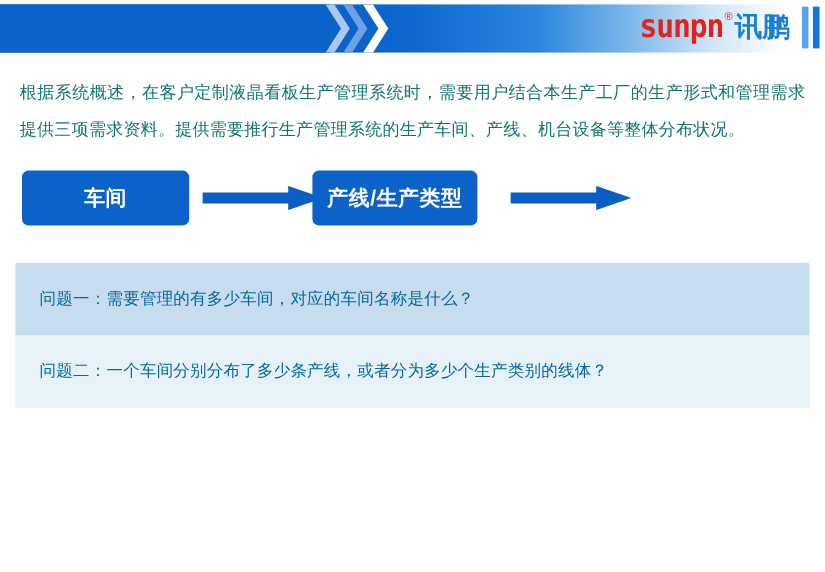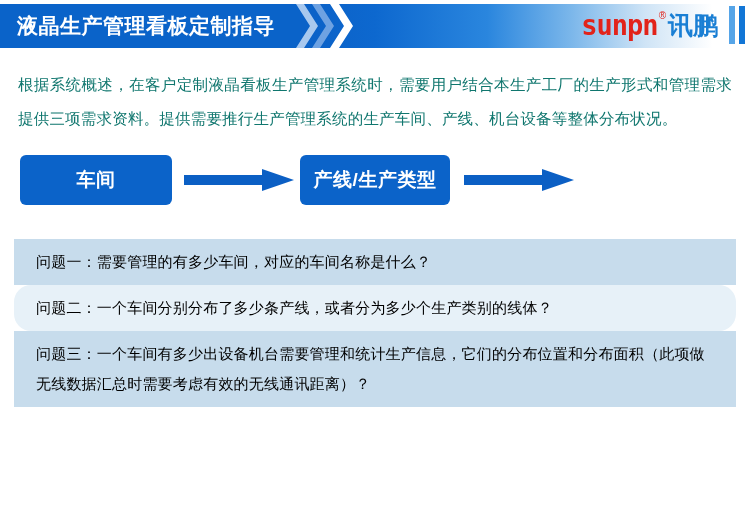--- a/index.html
+++ b/index.html
@@ -145,58 +145,57 @@
     color: #ffffff;
     font-size: 19px;
     font-weight: bold;
     display: flex;
     align-items: center;
     justify-content: center;
     letter-spacing: 0.5px;
     white-space: nowrap;
   }
   .flow-box.b1 { left: 20px;  width: 152px; }
-  .flow-box.b2 { left: 300px; width: 150px; }
+  .flow-box.b2 { left: 284px; width: 150px; }
   .flow-box.b3 { left: 580px; width: 150px; }
 
   .flow-arrow {
     position: absolute;
     top: 14px;
     width: 110px;
     height: 22px;
   }
   .flow-arrow.a1 { left: 184px; }
   .flow-arrow.a2 { left: 464px; }
   .flow-arrow svg { display: block; }
 
   
   .qlist {
     margin: 22px 14px 0 14px;
     width: 722px;
   }
   .qrow {
     box-sizing: border-box;
-    padding: 8px 22px;
-    color: #000000;
+    padding: 18px 22px;
+    color: #0369a1;
     font-size: 15px;
     line-height: 30px;
     letter-spacing: 0.2px;
   }
   .qrow.shade-a { background: #c7dcec; }
-  .qrow.shade-b { background: #e7f1f8; border-radius: 17px; }
+  .qrow.shade-b { background: #e7f1f8; }
   .qrow .qtext { display: block; }
 </style>
 </head>
 <body>
 
 <div class="header">
   <div class="header-band"></div>
   <div class="header-solid"></div>
 
-  <div class="header-title">液晶生产管理看板定制指导</div>
 
   <div class="chev" style="left:296px;">
     <svg width="26" height="44" viewBox="0 0 26 44">
         <path d="M0 0 L14 22 L0 44 L8 44 L22 22 L8 0 Z" fill="#a8c8ee"></path>
       </svg>
   </div>
   <div class="chev" style="left:312px;">
     <svg width="26" height="44" viewBox="0 0 26 44">
         <path d="M0 0 L14 22 L0 44 L8 44 L22 22 L8 0 Z" fill="#6ea2e2"></path>
       </svg>
@@ -239,16 +238,13 @@
 
 </div>
 
 <div class="qlist">
   <div class="qrow shade-a">
     <span class="qtext">问题一：需要管理的有多少车间，对应的车间名称是什么？</span>
   </div>
   <div class="qrow shade-b">
     <span class="qtext">问题二：一个车间分别分布了多少条产线，或者分为多少个生产类别的线体？</span>
   </div>
-  <div class="qrow shade-a">
-    <span class="qtext">问题三：一个车间有多少出设备机台需要管理和统计生产信息，它们的分布位置和分布面积（此项做无线数据汇总时需要考虑有效的无线通讯距离）？</span>
-  </div>
 </div>
 
 </body></html>

